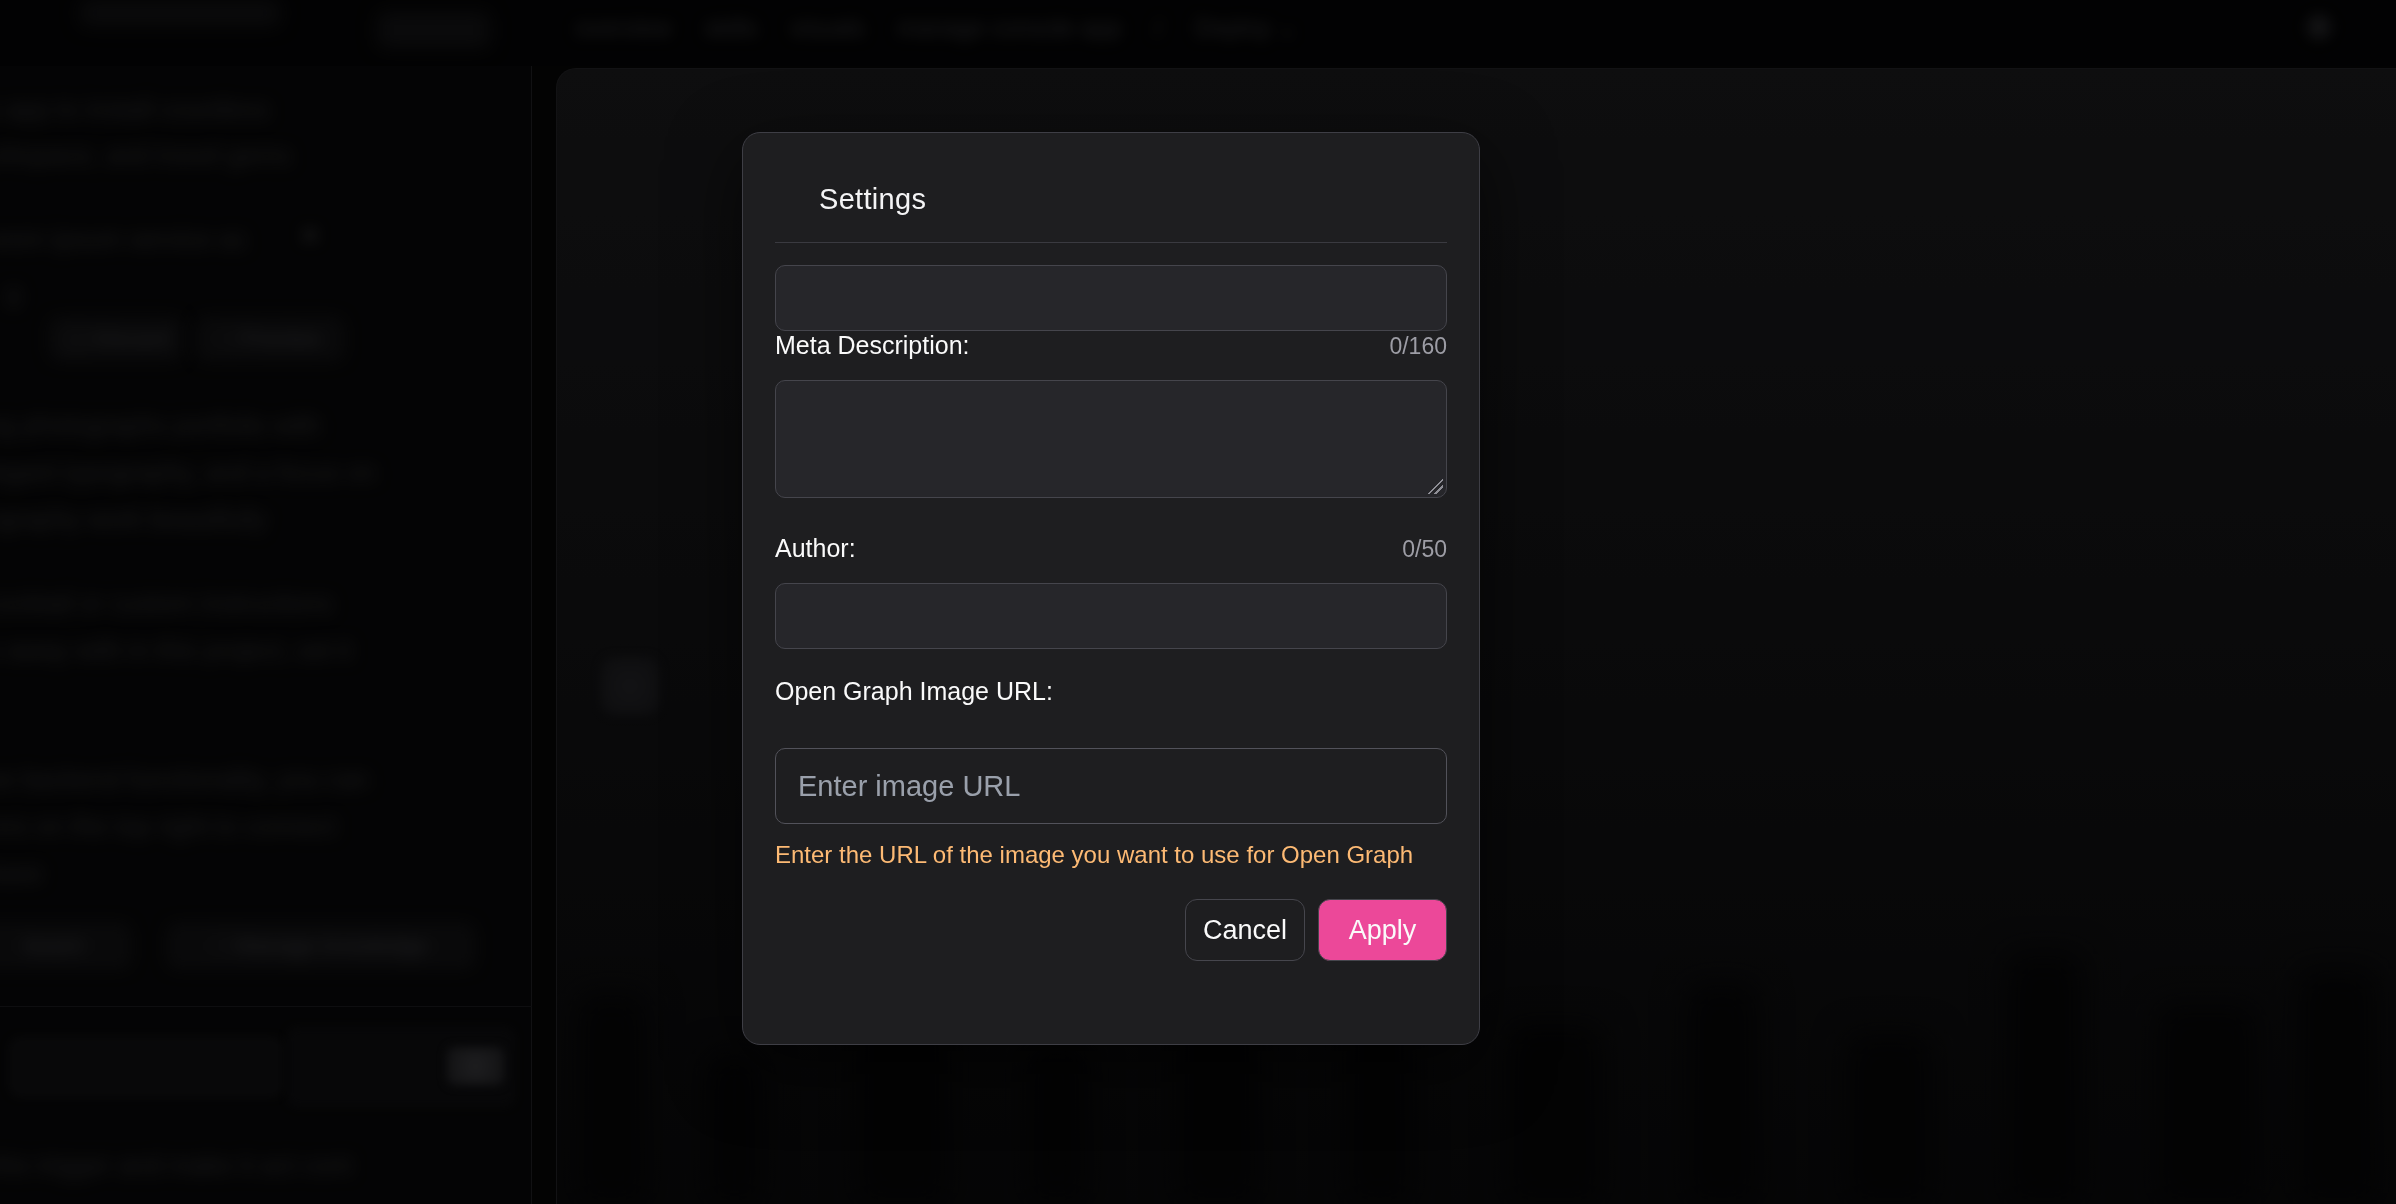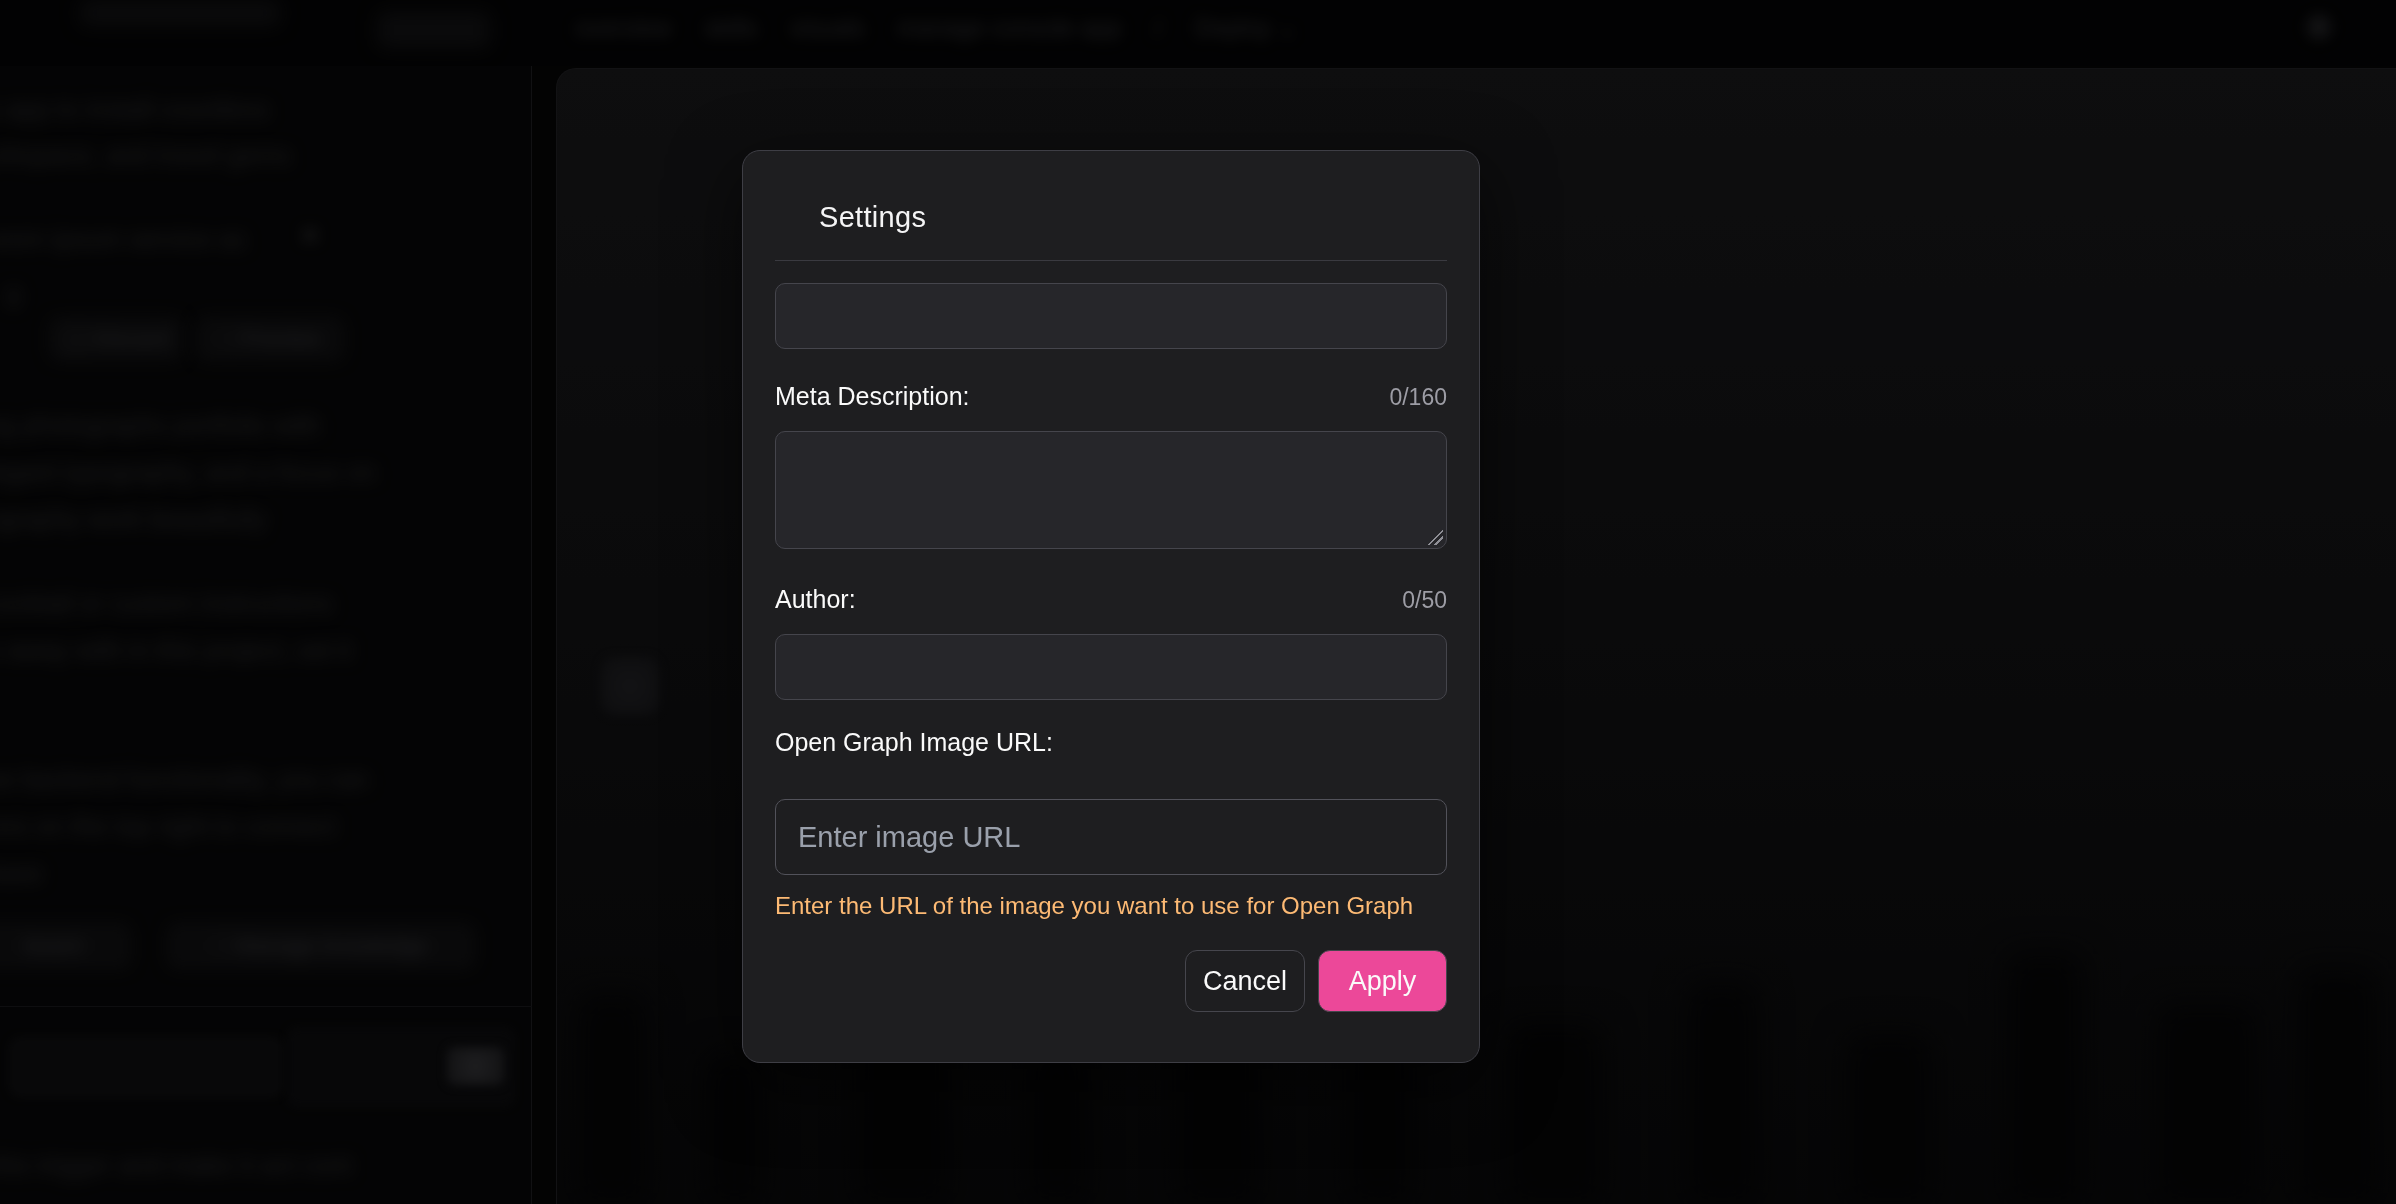--- a/index.html
+++ b/index.html
@@ -34,26 +34,26 @@
            border-radius:20px 0 0 0; border-left:1px solid #252528; border-top:1px solid #252528;
            background:linear-gradient(180deg,#1c1c1e 0%, #151517 45%, #0b0b0c 100%); overflow:hidden; }
   .panel-btn { position:absolute; left:44px; top:588px; width:58px; height:58px; border-radius:14px;
                background:radial-gradient(circle,#26262a 0%, #1d1d20 80%); filter:blur(5px); }
   .trees { position:absolute; left:0; bottom:0; width:1840px; height:260px; filter:blur(16px); }
   .trunk { position:absolute; bottom:0; background:#060607; border-radius:8px 8px 0 0; }
 
   .overlay { position:absolute; inset:0; background:rgba(0,0,0,0.50); }
 
   
-  .modal { position:absolute; left:742px; top:150px; width:738px; height:913px;
+  .modal { position:absolute; left:742px; top:132px; width:738px; height:913px;
            background:#1e1e20; border:1px solid #3e3e45; border-radius:18px;
            box-shadow:0 22px 70px rgba(0,0,0,0.6); padding:0 32px; color:#fafafa; }
   .m-title { margin:50px 0 0 44px; font-size:29px; font-weight:500; color:#f4f4f5; letter-spacing:.3px; }
   .m-divider { margin-top:26px; height:1px; background:#3a3a40; }
-  .label-row { display:flex; justify-content:space-between; align-items:baseline; margin-top:33px; }
+  .label-row { display:flex; justify-content:space-between; align-items:baseline; }
   .label-row.first { margin-top:34px; }
   .f-label { font-size:25px; color:#fafafa; }
   .f-counter { font-size:23px; color:#9d9da5; }
   .t-input { width:100%; height:66px; margin-top:22px; border-radius:10px;
              background:#26262a; border:1px solid #45454c; outline:none;
              color:#fafafa; font-size:26px; padding:0 20px; font-family:"Liberation Sans",sans-serif; }
   .t-area  { width:100%; height:118px; margin-top:20px; border-radius:10px; display:block;
              background:#26262a; border:1px solid #45454c; outline:none; resize:none;
              color:#fafafa; font-size:26px; padding:14px 20px; font-family:"Liberation Sans",sans-serif;
              background-image:

